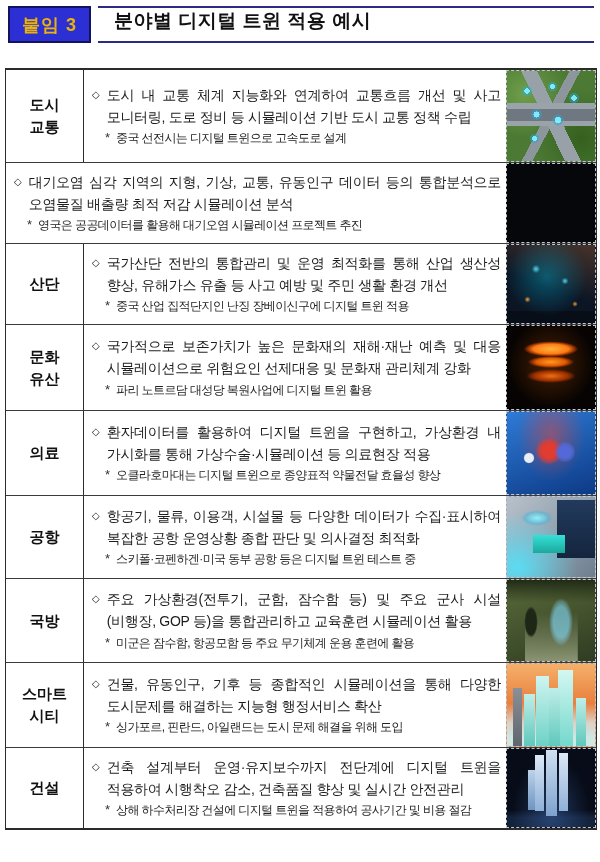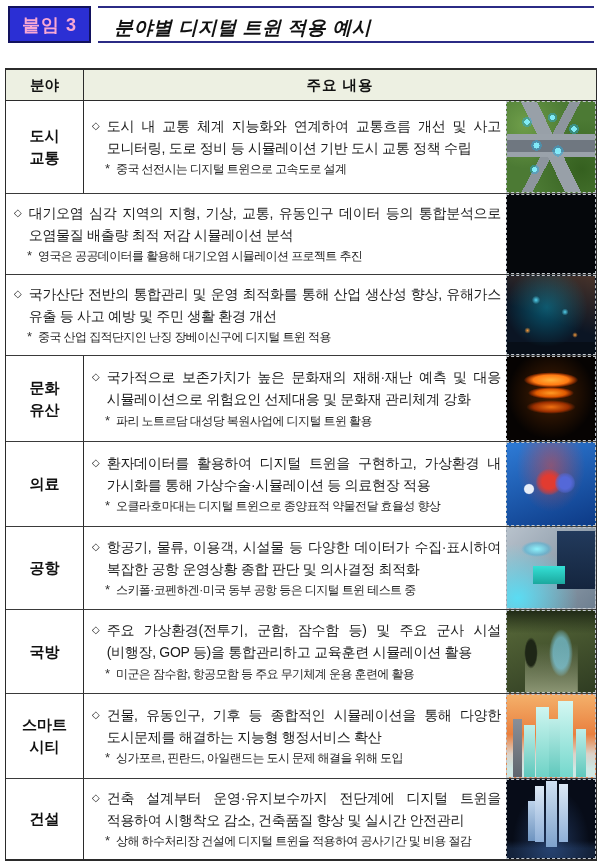--- a/index.html
+++ b/index.html
@@ -4,28 +4,28 @@
 <style>
   html,body{margin:0;padding:0;}
   body{
     width:600px;height:862px;overflow:hidden;background:#ffffff;
     font-family:"Liberation Sans","DejaVu Sans",sans-serif;
     color:#1e1e1e;
   }
   
   .doc-header{display:flex;align-items:stretch;margin:6px 0 0 8px;width:586px;}
   .badge{
-    background:#2b2fd4;border:2.5px solid #12125e;color:#f9a8d4;
+    background:#2b2fd4;border:2.5px solid #12125e;color:#eab308;
     font-weight:bold;font-size:18px;letter-spacing:1px;
     display:flex;align-items:center;justify-content:center;
     padding:0 12px;height:33px;flex:0 0 auto;
   }
   .title-rule{
     flex:1;margin-left:7px;border-top:2.5px solid #2b2b85;border-bottom:2.5px solid #2b2b85;
-    display:flex;align-items:flex-end;padding-left:16px;height:33px;font-style:italic;
+    display:flex;align-items:flex-start;padding-left:16px;height:33px;
   }
   .doc-title{margin:0;font-size:19px;font-weight:bold;color:#111;letter-spacing:0.5px;}
   
   .dt-table{
     margin:25px 3px 0 5px;
     border:1.5px solid #2b2b2b;border-top-width:2px;border-bottom-width:2.5px;
   }
   .t-head{display:flex;height:30px;background:#edf0e2;border-bottom:1.5px solid #2b2b2b;}
   .t-head-field{
     width:77px;flex:0 0 auto;border-right:1.5px solid #2b2b2b;
@@ -194,24 +194,20 @@
 <body>
 
 <header class="doc-header">
   <span class="badge">붙임 3</span>
   <div class="title-rule">
     <h1 class="doc-title">분야별 디지털 트윈 적용 예시</h1>
   </div>
 </header>
 
 <div class="dt-table">
-  <div class="t-head">
-    <div class="t-head-field">분야</div>
-    <div class="t-head-content">주요 내용</div>
-  </div>
   <div id="rows">
   <div class="t-row">
     <div class="cell-field">도시
 교통</div>
     <div class="cell-content">
       <div class="main-line">
         <span class="bullet-diamond">◇</span>
         <span class="main-text">도시 내 교통 체계 지능화와 연계하여 교통흐름 개선 및 사고 모니터링, 도로 정비 등 시뮬레이션 기반 도시 교통 정책 수립</span>
       </div>
       <div class="note-line">
@@ -230,20 +226,21 @@
       </div>
       <div class="note-line">
         <span class="bullet-star">*</span>
         <span class="note-text">영국은 공공데이터를 활용해 대기오염 시뮬레이션 프로젝트 추진</span>
       </div>
     </div>
     <div class="cell-image img-env"></div>
   </div>
 
   <div class="t-row">
+    <div class="cell-field">산단</div>
     <div class="cell-content">
       <div class="main-line">
         <span class="bullet-diamond">◇</span>
         <span class="main-text">국가산단 전반의 통합관리 및 운영 최적화를 통해 산업 생산성 향상, 유해가스 유출 등 사고 예방 및 주민 생활 환경 개선</span>
       </div>
       <div class="note-line">
         <span class="bullet-star">*</span>
         <span class="note-text">중국 산업 집적단지인 난징 장베이신구에 디지털 트윈 적용</span>
       </div>
     </div>

